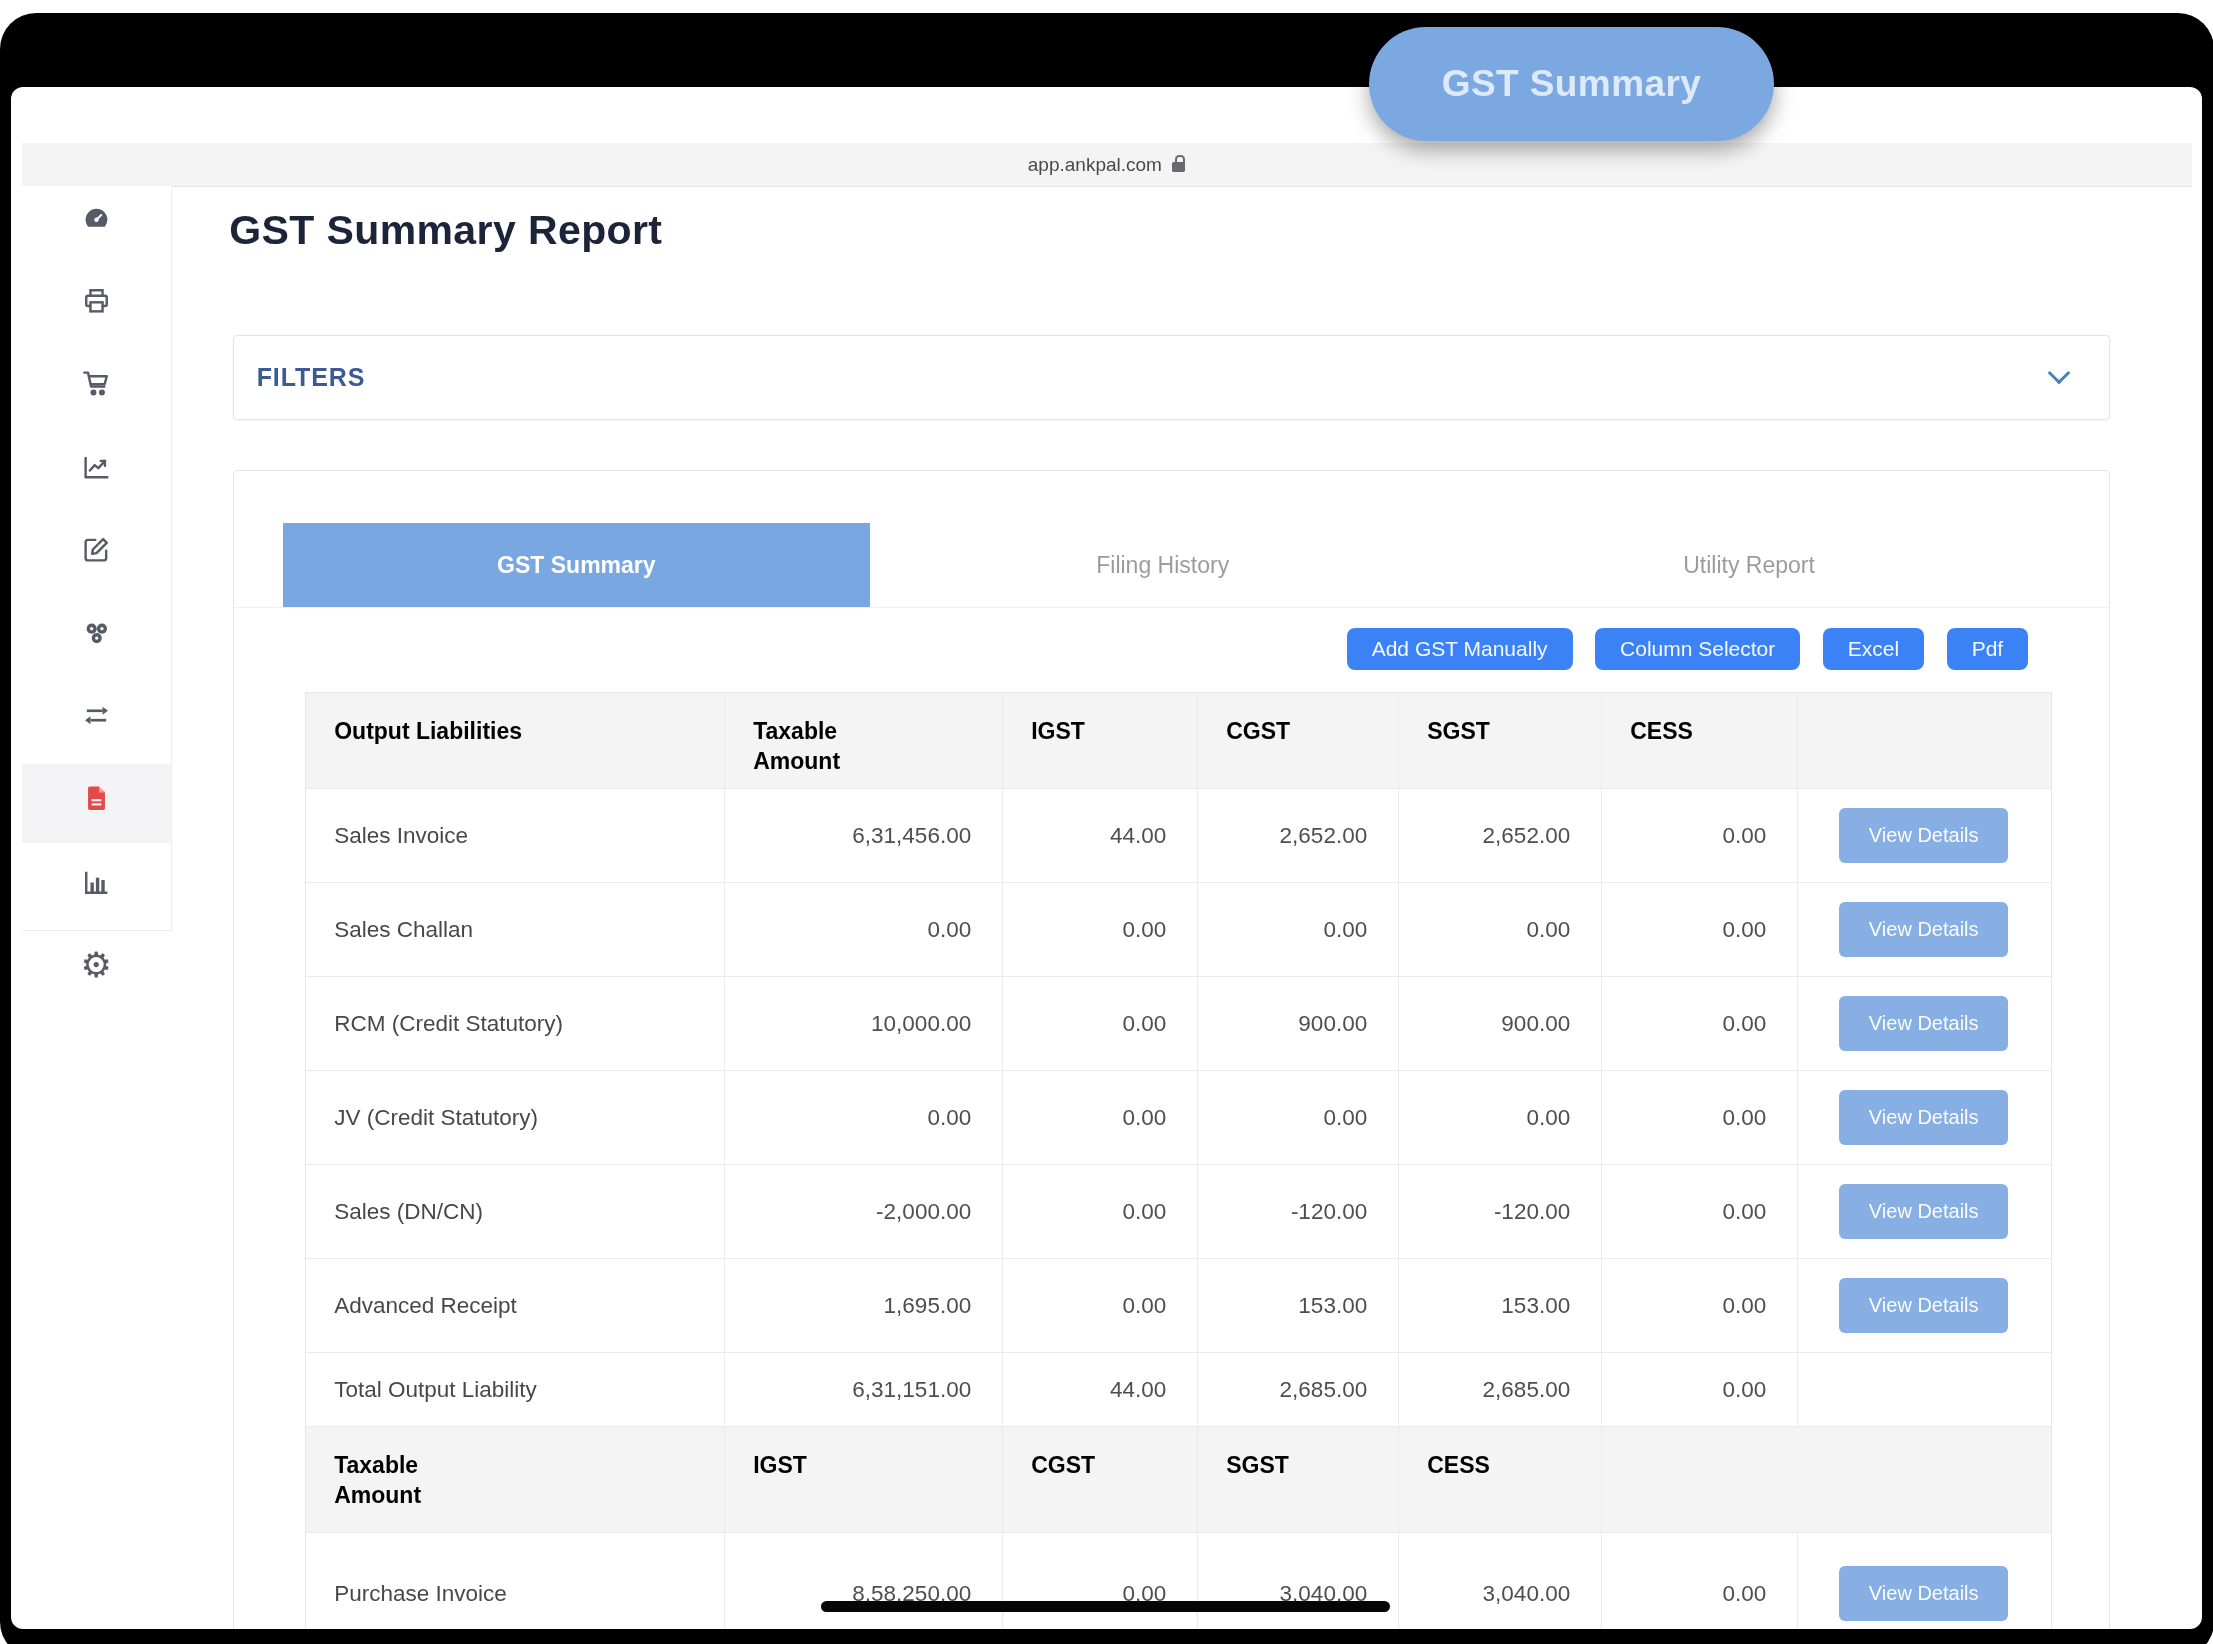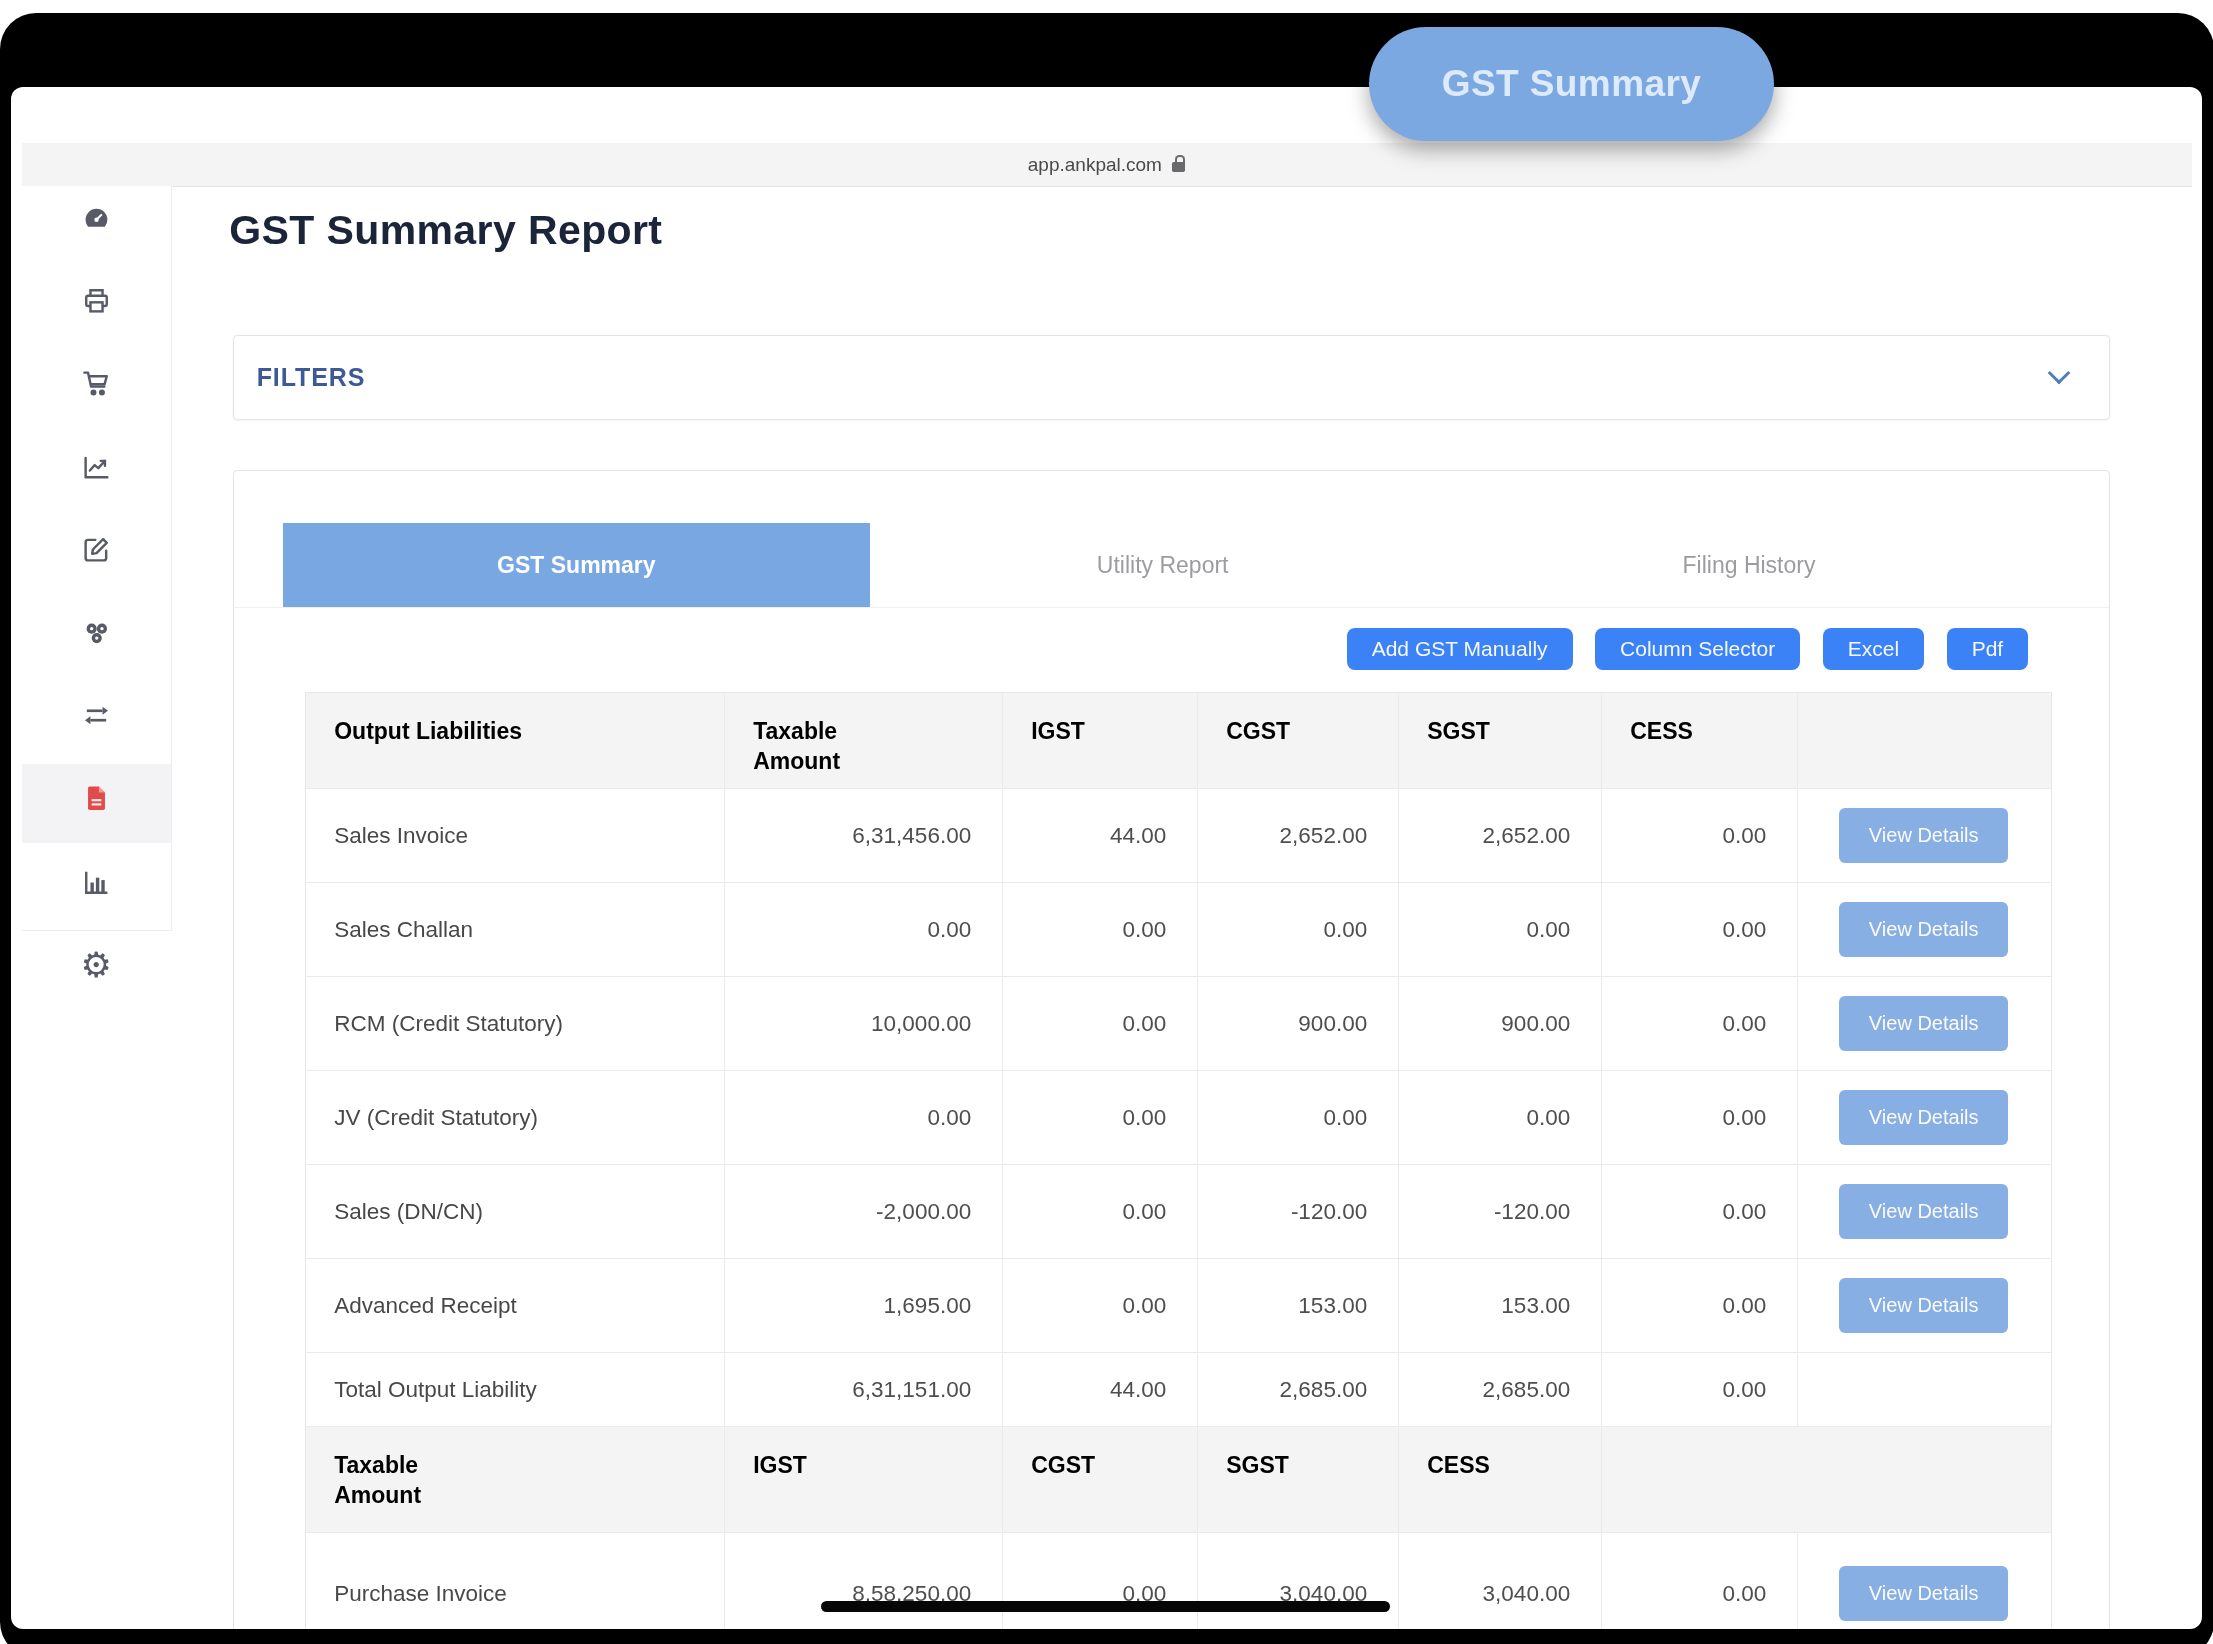--- a/index.html
+++ b/index.html
@@ -171,22 +171,22 @@
 
       <div class="filters-card">
         <div class="filters-label">FILTERS</div>
         <div class="chevron-down"></div>
       </div>
 
       <div class="report-card">
 
         <div class="tabs">
           <div class="tab active">GST Summary</div>
+          <div class="tab">Filing History</div>
           <div class="tab">Utility Report</div>
-          <div class="tab">Filing History</div>
         </div>
         <div class="tabs-rule"></div>
 
         <div class="toolbar">
           <div class="tool-btn">Add GST Manually</div>
           <div class="tool-btn">Column Selector</div>
           <div class="tool-btn">Excel</div>
           <div class="tool-btn">Pdf</div>
         </div>
 

